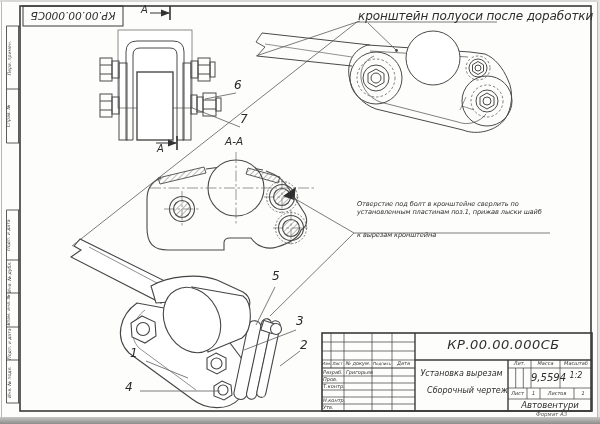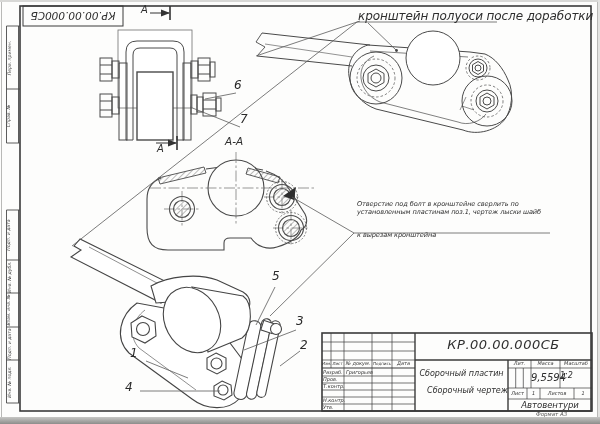--- a/index.html
+++ b/index.html
@@ -244,21 +244,21 @@
 <div class="t rot90 marg" style="left:-5px;top:305px;width:34px">Взам. инв. №</div>
 <div class="t rot90 marg" style="left:-4.5px;top:338.5px;width:33px">Подп. и дата</div>
 <div class="t rot90 marg" style="left:-9.5px;top:376.5px;width:43px">Инв. № подл.</div>
 
 <div class="t" style="left:141px;top:5px;font-size:10px">А</div>
 <div class="t" style="left:157px;top:144px;font-size:10px">А</div>
 <div class="t" style="left:225px;top:136px;font-size:10.5px">А-А</div>
 
 <div class="t note" style="left:358px;top:10px;font-size:12px">кронштейн полуоси после доработки</div>
 <div class="t note" style="left:357px;top:201px">Отверстие под болт в кронштейне сверлить по</div>
-<div class="t note" style="left:357px;top:209px">установленным пластинам поз.1, чертеж лыски шайб</div>
+<div class="t note" style="left:357px;top:209px">установленным пластинам поз.1, прижав лыски шайб</div>
 <div class="t note" style="left:357px;top:232px">к вырезам кронштейна</div>
 
 <div class="t callout" style="left:234px;top:79px">6</div>
 <div class="t callout" style="left:240px;top:113px">7</div>
 <div class="t callout" style="left:272px;top:270px">5</div>
 <div class="t callout" style="left:296px;top:315px">3</div>
 <div class="t callout" style="left:300px;top:339px">2</div>
 <div class="t callout" style="left:130px;top:347px">1</div>
 <div class="t callout" style="left:125px;top:381px">4</div>
 
@@ -270,28 +270,28 @@
 <div class="t tb" style="left:372px;top:361.5px;width:20px;text-align:center;font-size:4px">Подпись</div>
 <div class="t tb" style="left:392px;top:361px;width:23px;text-align:center">Дата</div>
 
 <div class="t tb" style="left:323px;top:369.5px">Разраб.</div>
 <div class="t tb" style="left:346px;top:369.5px">Григорьев</div>
 <div class="t tb" style="left:323px;top:377px">Пров.</div>
 <div class="t tb" style="left:323px;top:384px">Т.контр.</div>
 <div class="t tb" style="left:323px;top:398px">Н.контр.</div>
 <div class="t tb" style="left:323px;top:405px">Утв.</div>
 
-<div class="t" style="left:415px;top:370px;width:93px;text-align:center;font-size:8px">Сборочный пластин</div>
+<div class="t" style="left:415px;top:370px;width:93px;text-align:center;font-size:8px">Установка вырезам</div>
 <div class="t" style="left:415px;top:387px;width:93px;text-align:right;font-size:8px">Сборочный чертеж</div>
 
 <div class="t tb" style="left:508px;top:361px;width:23px;text-align:center">Лит.</div>
 <div class="t tb" style="left:531px;top:361px;width:29px;text-align:center">Масса</div>
 <div class="t tb" style="left:560px;top:361px;width:32px;text-align:center">Масштаб</div>
 <div class="t" style="left:531px;top:373px;width:29px;text-align:center;font-size:10px">9,5594</div>
-<div class="t" style="left:560px;top:372px;width:32px;text-align:left;font-size:8px">1:2</div>
+<div class="t" style="left:560px;top:372px;width:32px;text-align:center;font-size:8px">1:2</div>
 
 <div class="t tb" style="left:508px;top:390.5px;width:19px;text-align:center">Лист</div>
 <div class="t tb" style="left:527px;top:390.5px;width:13px;text-align:center">1</div>
 <div class="t tb" style="left:540px;top:390.5px;width:34px;text-align:center">Листов</div>
 <div class="t tb" style="left:574px;top:390.5px;width:18px;text-align:center">1</div>
 
 <div class="t" style="left:508px;top:401px;width:84px;text-align:center;font-size:8.5px">Автовентури</div>
 
 <div class="t" style="left:536px;top:412px;font-size:5.5px;color:#555">Формат А3</div>
 

